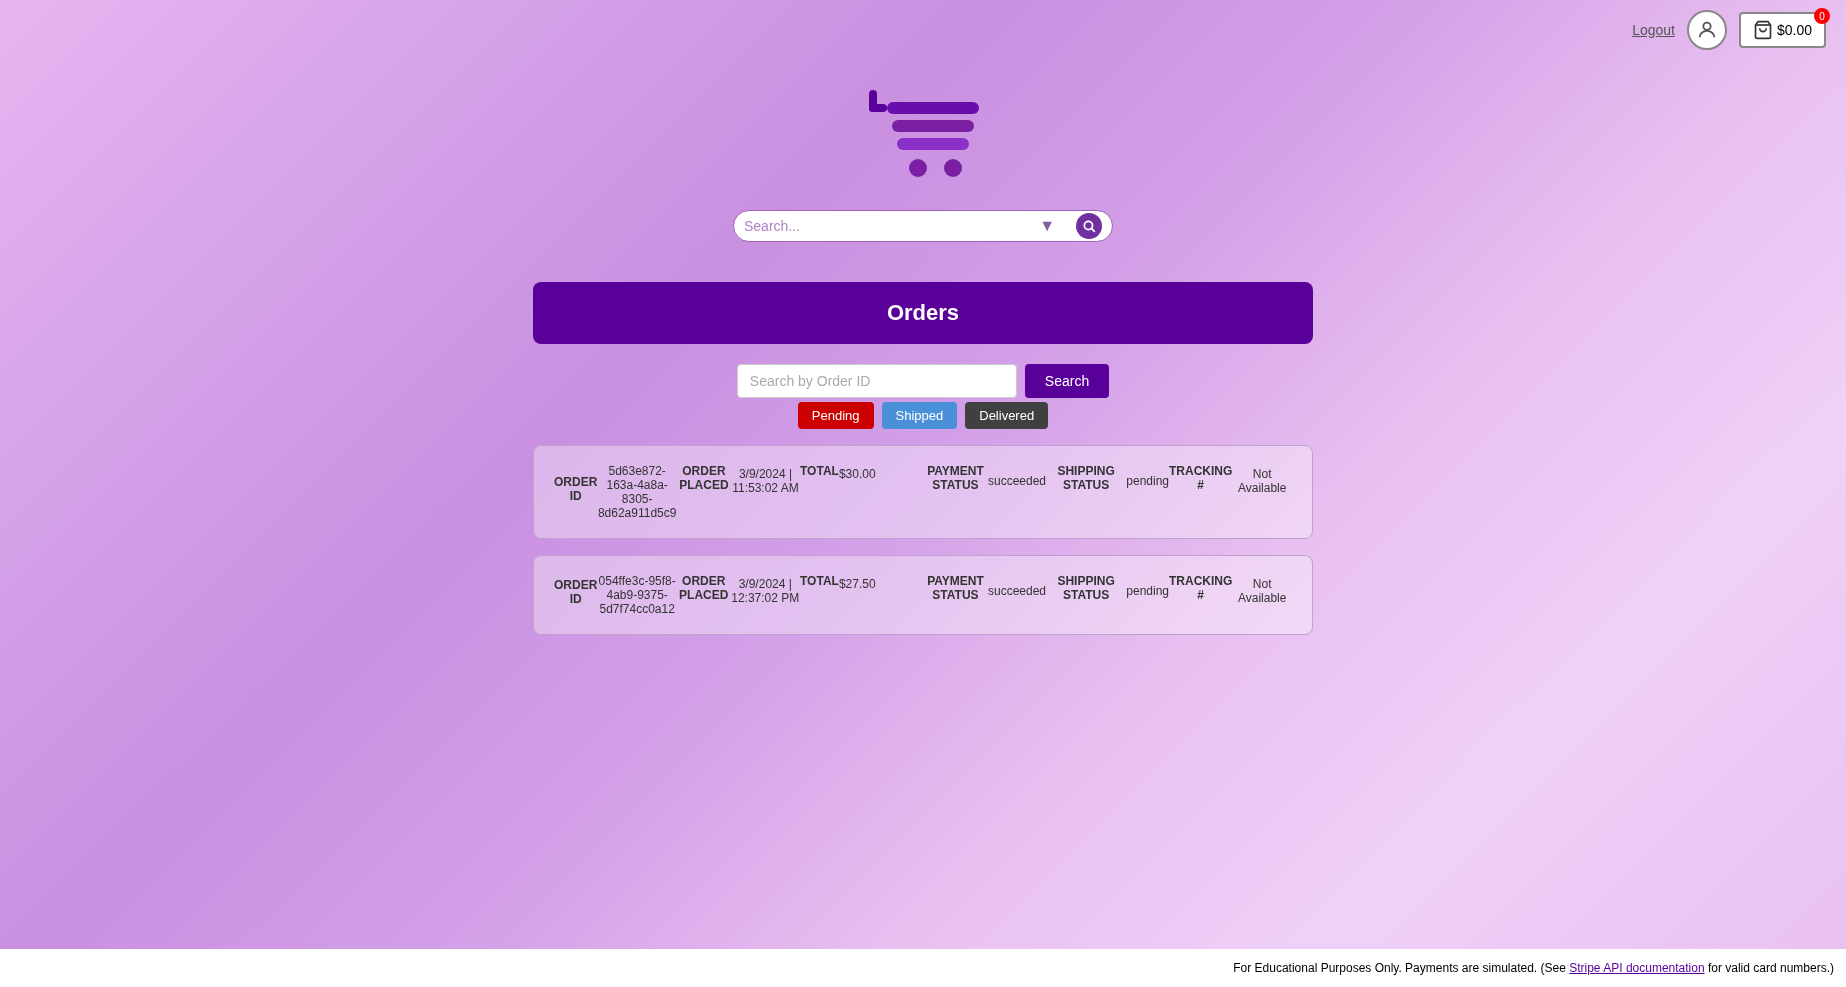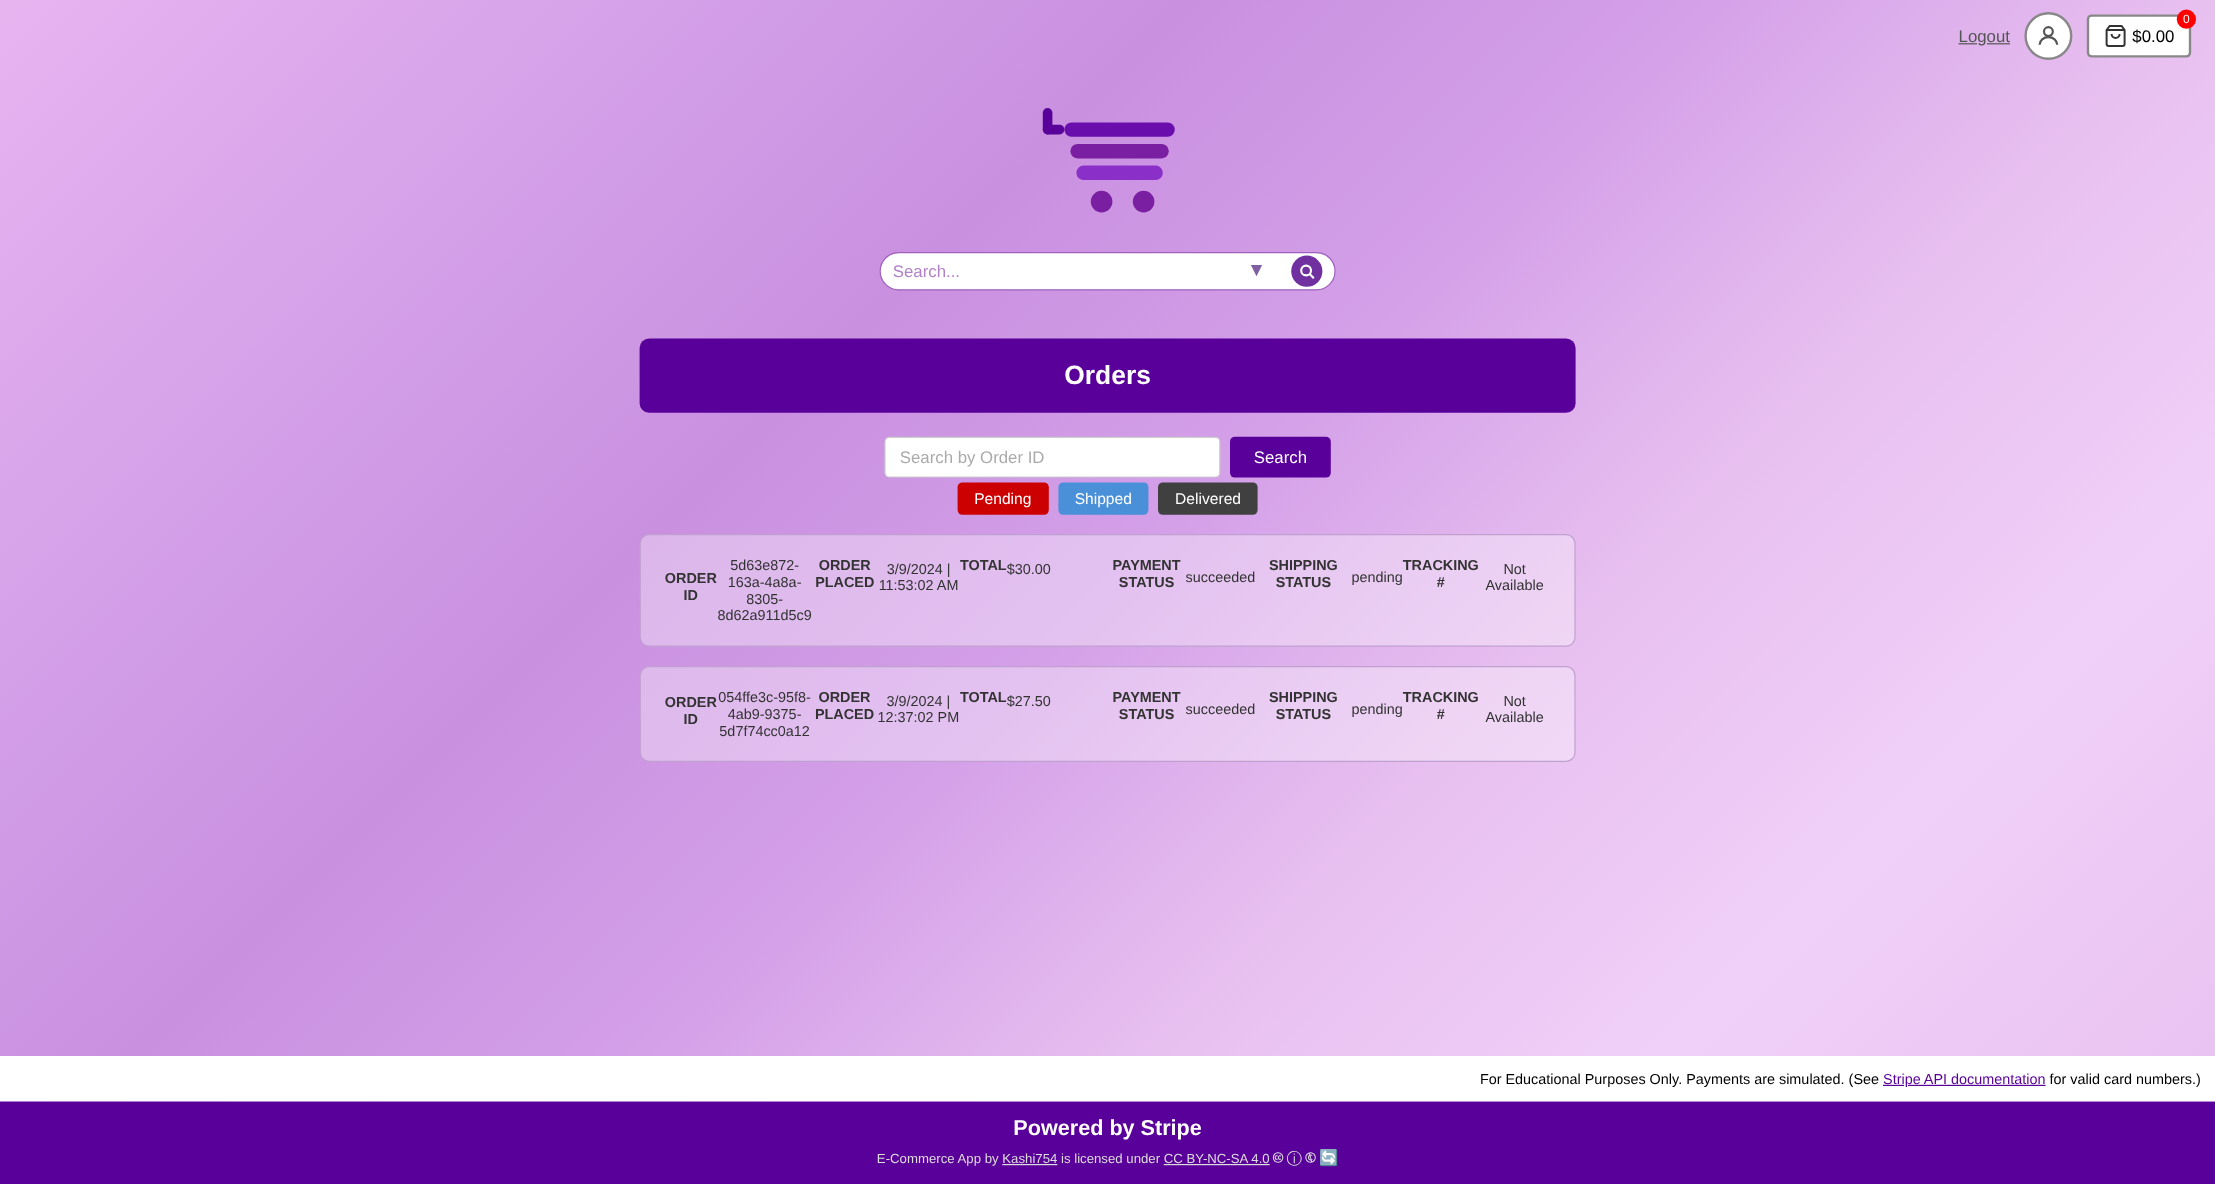--- a/index.html
+++ b/index.html
@@ -431,25 +431,13 @@
   </div>
 
 </div>
 
 <footer>
   <div class="footer-top">
     <div>
       <span>For Educational Purposes Only. Payments are simulated. (See </span><a href="#">Stripe API documentation</a><span> for valid card numbers.)</span>
     </div>
   </div>
-  <div class="footer-bottom">
-    <div class="footer-title">Powered by Stripe</div>
-    <div class="footer-license">
-      <span>E-Commerce App by </span><a href="#" style="color:#ddd;">Kashi754</a><span> is licensed under </span><a href="#" style="color:#ddd;">CC BY-NC-SA 4.0</a>
-      <span class="footer-icons">
-        <span>🅭</span>
-        <span>ⓘ</span>
-        <span>🅮</span>
-        <span>🔄</span>
-      </span>
-    </div>
-  </div>
 </footer>
 
 </body></html>

